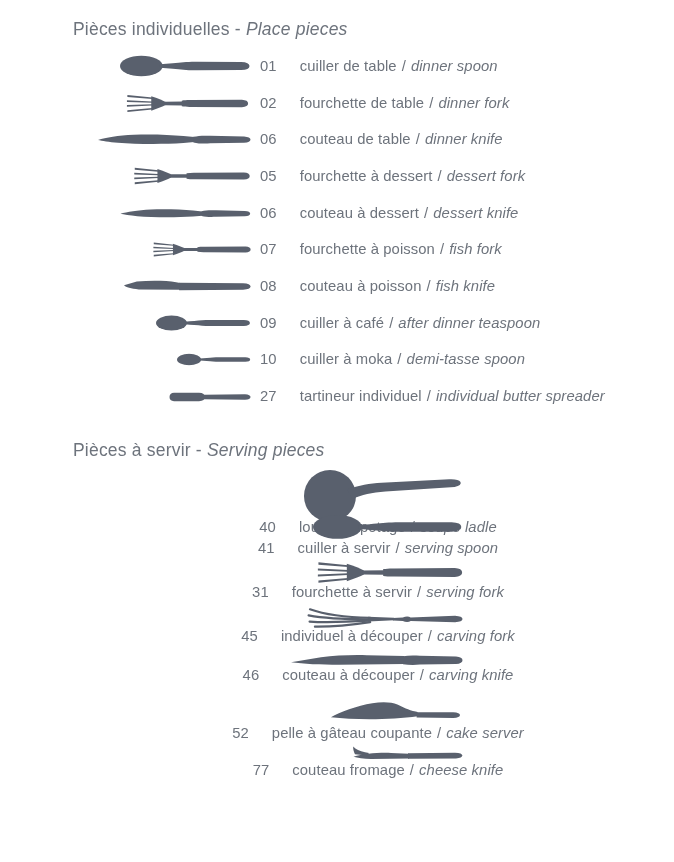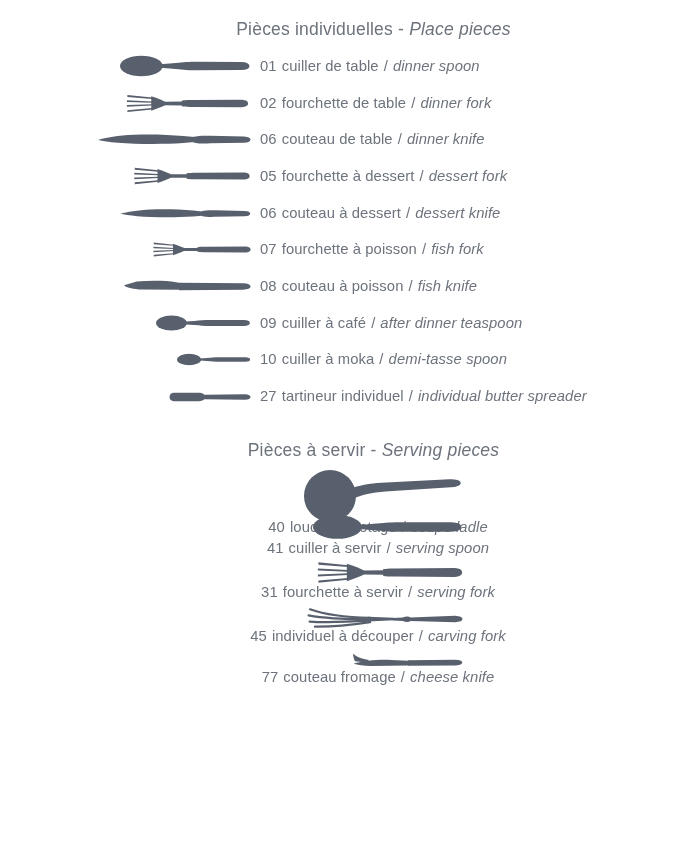--- a/index.html
+++ b/index.html
@@ -9,42 +9,42 @@
   }
   * { box-sizing: border-box; }
   html, body { margin: 0; padding: 0; }
   body {
     width: 674px; height: 862px;
     background: var(--bg-color);
     font-family: "Liberation Sans", sans-serif;
     color: var(--text-color);
     overflow: hidden;
   }
-  .page { padding: 16px 0 0 73px; width: 674px; text-align: center; }
+  .page { padding: 16px 0 0 73px; width: 674px; }
   .sec-title {
     font-size: 17.5px; font-weight: 400; letter-spacing: .2px;
     color: var(--text-color);
     margin: 0 0 6px 0; line-height: 26px;
   }
   .sec-title .en, .label .en { font-style: italic; }
   .section-serving { margin-top: 22px; }
   .section-serving .sec-title { margin-bottom: 4px; }
   .row { display: flex; align-items: center; height: 36.7px; }
   .section-serving .row { height: 46.6px; flex-direction: column; }
   .silwrap {
     width: 178px; min-width: 178px;
     display: flex; justify-content: flex-end; align-items: center;
     overflow: visible;
   }
   svg.sil { display: block; color: var(--sil-color); fill: currentColor; flex-shrink: 0; }
   .label {
     padding-left: 9px; font-size: 14.8px; letter-spacing: .1px;
     color: var(--text-color); white-space: nowrap; line-height: 1;
   }
-  .label .code { margin-right: 5px; }
+  .label .code { margin-right: 23px; }
   .label .sep { margin: 0 5px; }
   .symdefs { position: absolute; width: 0; height: 0; overflow: hidden; }
 </style>
 </head>
 <body>
 
 <svg class="symdefs" xmlns="http://www.w3.org/2000/svg" aria-hidden="true">
   <symbol id="sym-spoon" viewBox="0 0 132 22">
     <ellipse cx="21.5" cy="11" rx="21.5" ry="10.4"></ellipse>
     <path d="M40 9.3 C49 8.6 58 7.9 64 7.3 C68 6.9 73 6.7 78 6.8 L122 6.9 Q130.5 7.2 130.5 11 Q130.5 14.8 122 15.1 L78 15.2 C73 15.3 68 15.1 64 14.7 C58 14.1 49 13.4 40 12.7 Z"></path>
@@ -234,21 +234,37 @@
 
       <div class="row">
         <div class="silwrap">
             <svg class="sil" width="156" height="22" viewBox="0 0 158 22">
               <use href="#sym-carvingfork"></use>
             </svg>
           </div>
         <div class="label"><span class="code">45</span><span class="fr">individuel à découper</span><span class="sep">/</span><span class="en">carving fork</span></div>
       </div>
 
-
+      <div class="row">
+        <div class="silwrap">
+            <svg class="sil" width="172" height="15" viewBox="0 0 172 15">
+              <use href="#sym-carvingknife"></use>
+            </svg>
+          </div>
+        <div class="label"><span class="code">46</span><span class="fr">couteau à découper</span><span class="sep">/</span><span class="en">carving knife</span></div>
+      </div>
+
+      <div class="row">
+        <div class="silwrap">
+            <svg class="sil" width="137" height="26" viewBox="0 0 138 27">
+              <use href="#sym-cakeserver"></use>
+            </svg>
+          </div>
+        <div class="label"><span class="code">52</span><span class="fr">pelle à gâteau coupante</span><span class="sep">/</span><span class="en">cake server</span></div>
+      </div>
 
       <div class="row">
         <div class="silwrap">
             <svg class="sil" width="112" height="17" viewBox="0 0 112 17">
               <use href="#sym-cheeseknife"></use>
             </svg>
           </div>
         <div class="label"><span class="code">77</span><span class="fr">couteau fromage</span><span class="sep">/</span><span class="en">cheese knife</span></div>
       </div>
 

